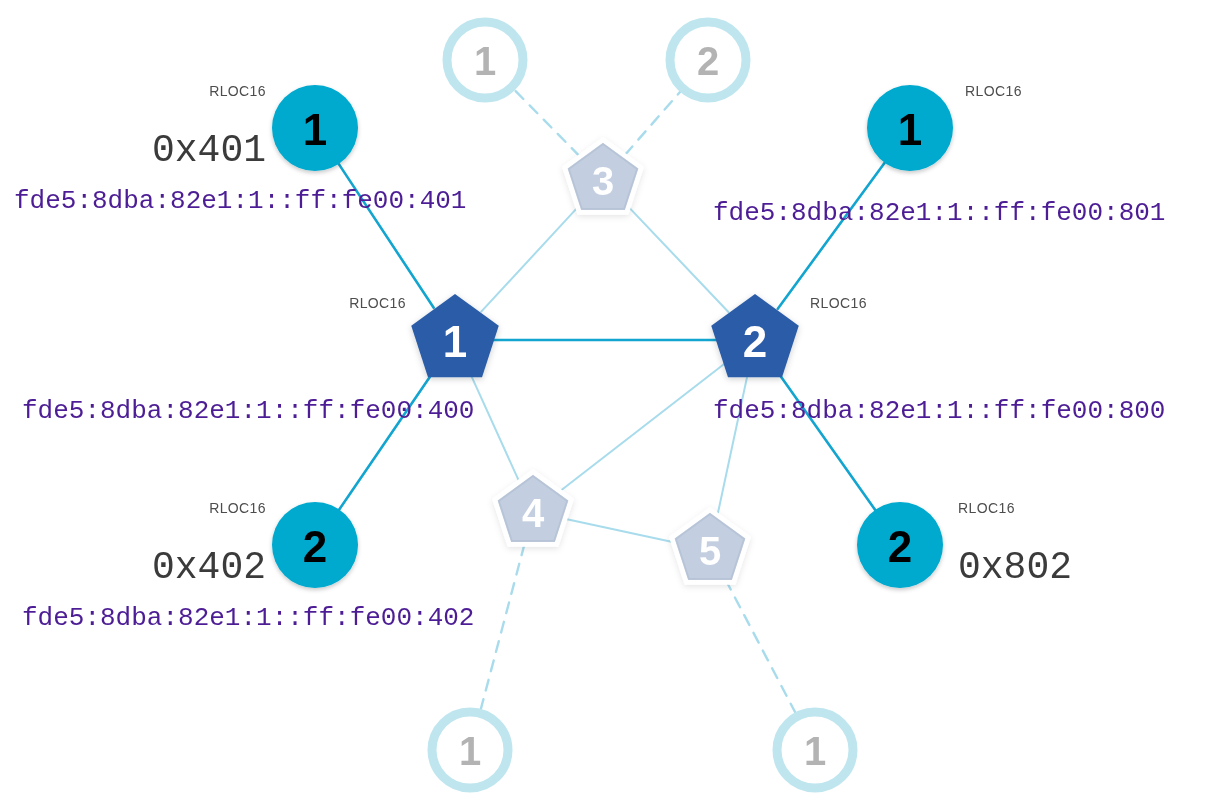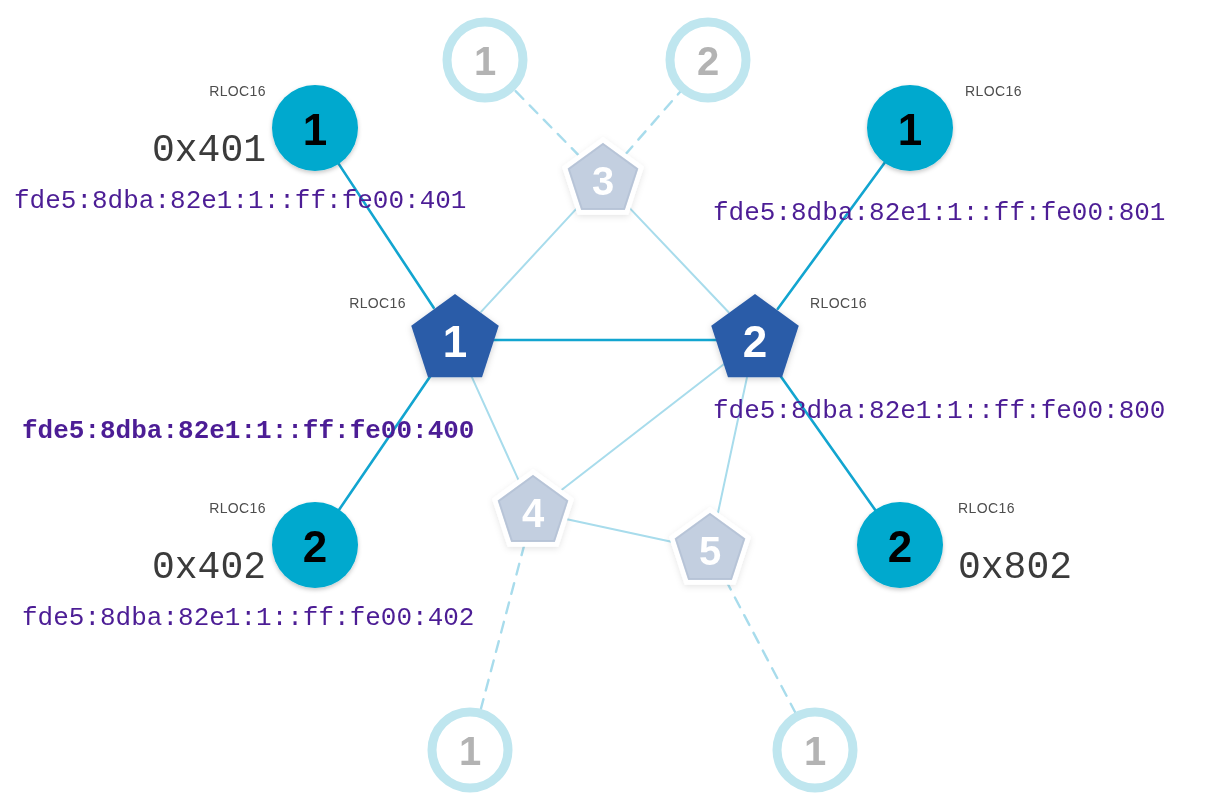--- a/index.html
+++ b/index.html
@@ -131,21 +131,21 @@
   <div class="ipaddr" style="left:14px;top:186px;">fde5:8dba:82e1:1::ff:fe00:401</div>
 
   <div class="lbl lt" style="left:965px;top:84px;width:250px;">
     <span class="rloc-cap">RLOC16</span>
   </div>
   <div class="ipaddr" style="left:713px;top:186px;margin-top:12px;">fde5:8dba:82e1:1::ff:fe00:801</div>
 
   <div class="lbl rt" style="left:140px;top:296px;width:266px;">
     <span class="rloc-cap">RLOC16</span>
   </div>
-  <div class="ipaddr" style="left:22px;top:416px;font-weight:bold;">fde5:8dba:82e1:1::ff:fe00:400</div>
+  <div class="ipaddr" style="left:22px;top:396px;">fde5:8dba:82e1:1::ff:fe00:400</div>
 
   <div class="lbl lt" style="left:810px;top:296px;width:260px;">
     <span class="rloc-cap">RLOC16</span>
   </div>
   <div class="ipaddr" style="left:713px;top:396px;text-align:center;">fde5:8dba:82e1:1::ff:fe00:800</div>
 
   <div class="lbl rt" style="left:0px;top:501px;width:266px;">
     <span class="rloc-cap">RLOC16</span>
     <span class="rloc-val">0x402</span>
   </div>

